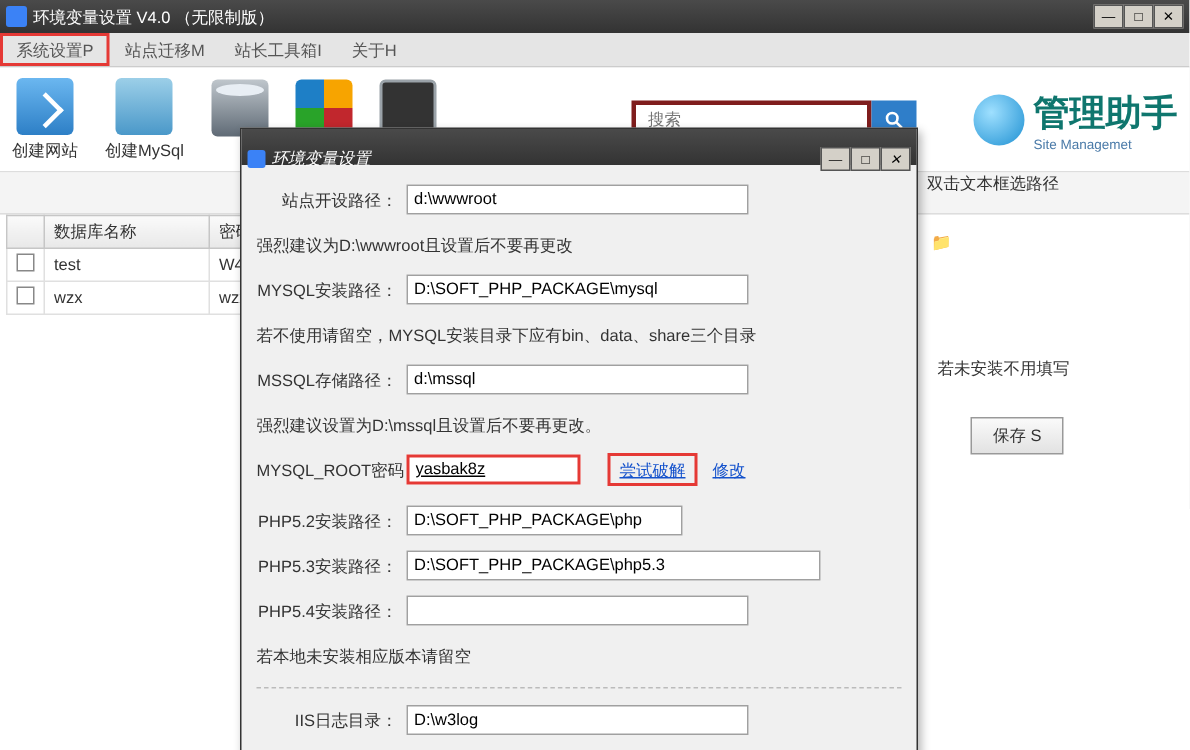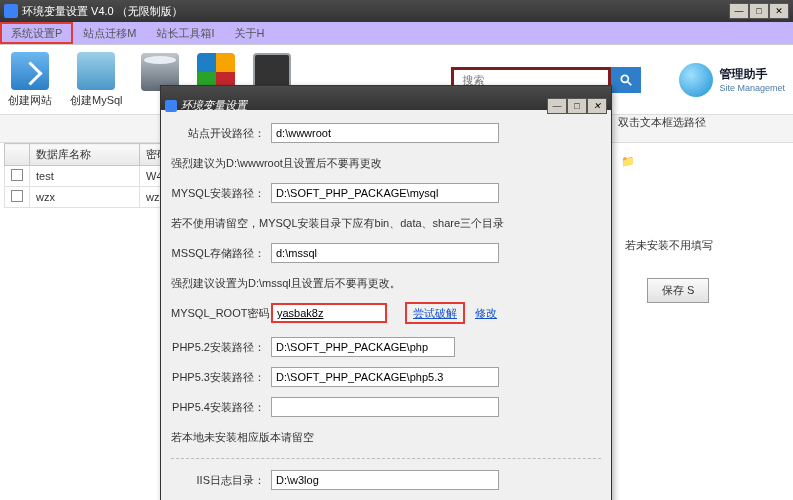--- a/index.html
+++ b/index.html
@@ -6,21 +6,21 @@
 body { background: #fff; width: 793px; height: 500px; overflow: hidden; position: relative; }
 
 
 .main-titlebar { background: linear-gradient(#4a4a4a, #333); color: #fff; height: 22px; display: flex; align-items: center; padding: 0 4px; font-size: 11px; }
 .main-titlebar .title { flex: 1; display: flex; align-items: center; gap: 4px; }
 .main-titlebar .title .app-icon { width: 14px; height: 14px; background: #3b82f6; border-radius: 2px; }
 .winbtns { display: flex; gap: 0; }
 .winbtn { width: 20px; height: 16px; background: #d4d0c8; border: 1px solid #555; font-size: 9px; display: flex; align-items: center; justify-content: center; color: #000; cursor: pointer; }
 
 
-.menubar { background: #c4b5fd; height: 23px; display: flex; align-items: center; border-bottom: 1px solid #ccc; font-size: 11px; color: #555; }
+.menubar { background: #e5e5e5; height: 23px; display: flex; align-items: center; border-bottom: 1px solid #ccc; font-size: 11px; color: #555; }
 .menubar .menuitem { padding: 0 10px; height: 100%; display: flex; align-items: center; cursor: pointer; }
 .menubar .menuitem.hl { border: 2px solid #e53935; padding: 0 9px; }
 
 
 .toolbar { height: 70px; background: #fff; display: flex; align-items: center; padding: 0 8px; border-bottom: 1px solid #ddd; gap: 18px; }
 .toolbtn { display: flex; flex-direction: column; align-items: center; gap: 3px; font-size: 11px; color: #333; cursor: pointer; }
 .toolbtn .ico { width: 38px; height: 38px; border-radius: 4px; display: flex; align-items: center; justify-content: center; }
 .ico-site { background: linear-gradient(#6bb7f0,#2d7fc6); position:relative;}
 .ico-site::after{content:"";position:absolute;width:14px;height:14px;border:3px solid #fff;border-top:none;border-left:none;transform:rotate(-45deg);bottom:8px;}
 .ico-mysql { background: linear-gradient(#9ccfe8,#4a98c9); }
@@ -28,21 +28,21 @@
 .ico-db::before{content:"";position:absolute;top:3px;left:3px;right:3px;height:8px;background:#e8eef4;border-radius:50%;}
 .ico-pie { background: conic-gradient(#f7a400 0 25%, #c1272d 25% 50%, #29a329 50% 75%, #1e7fc6 75%); border-radius:50%; }
 .ico-mon { background: #333; border:2px solid #9aa2a8;}
 .toolbar .spacer { flex:1; }
 .searchbox { display: flex; align-items: center; height: 28px; }
 .searchbox input { width: 160px; height: 26px; border: 3px solid #7f1d1d; padding: 0 8px; font-size: 11px; }
 .searchbox .sbtn { width: 30px; height: 26px; background: #2f7ec9; display: flex; align-items: center; justify-content: center; color:#fff; cursor:pointer; }
 .brand { margin-left: 20px; display: flex; align-items: center; gap: 6px; }
 .brand .globe { width: 34px; height: 34px; background: radial-gradient(circle at 35% 35%, #9fe0ff, #1e90d2); border-radius: 50%; position:relative;}
 .brand .txt { display:flex; flex-direction:column; }
-.brand .cn { font-size: 12px; font-weight: bold; color: #0f172a; }
+.brand .cn { font-size: 24px; font-weight: bold; color: #0f766e; }
 .brand .en { font-size: 9px; color: #4a7aa8; }
 
 
 .tabsrow { height: 28px; background: #f4f4f4; display: flex; align-items: center; font-size: 11px; border-bottom: 1px solid #ddd; flex-direction: column; }
 .tabsrow .tab { padding: 0 10px; height: 100%; display: flex; align-items: center; color:#333; cursor:pointer;}
 .tabsrow .spacer { flex:1; }
 .tabsrow .actions { display:flex; gap:14px; padding-right:10px; color:#333;}
 .tabsrow .actions span{cursor:pointer;}
 
 
@@ -203,21 +203,21 @@
       <span class="side link redbox" style="margin-left:18px">尝试破解</span>
       <span class="side link" style="border:none">修改</span>
     </div>
 
     <div class="frow" style="margin-top:8px">
       <span class="lbl">PHP5.2安装路径</span>
       <input style="width: 184px;" value="D:\SOFT_PHP_PACKAGE\php">
     </div>
     <div class="frow">
       <span class="lbl">PHP5.3安装路径</span>
-      <input style="width: 228px;" value="D:\SOFT_PHP_PACKAGE\php5.3">
+      <input style="width: 276px;" value="D:\SOFT_PHP_PACKAGE\php5.3">
     </div>
     <div class="frow">
       <span class="lbl">PHP5.4安装路径</span>
       <input style="width: 228px;" value="">
     </div>
     <div class="frow hint">若本地未安装相应版本请留空</div>
 
     <div class="sep"></div>
 
     <div class="frow">

